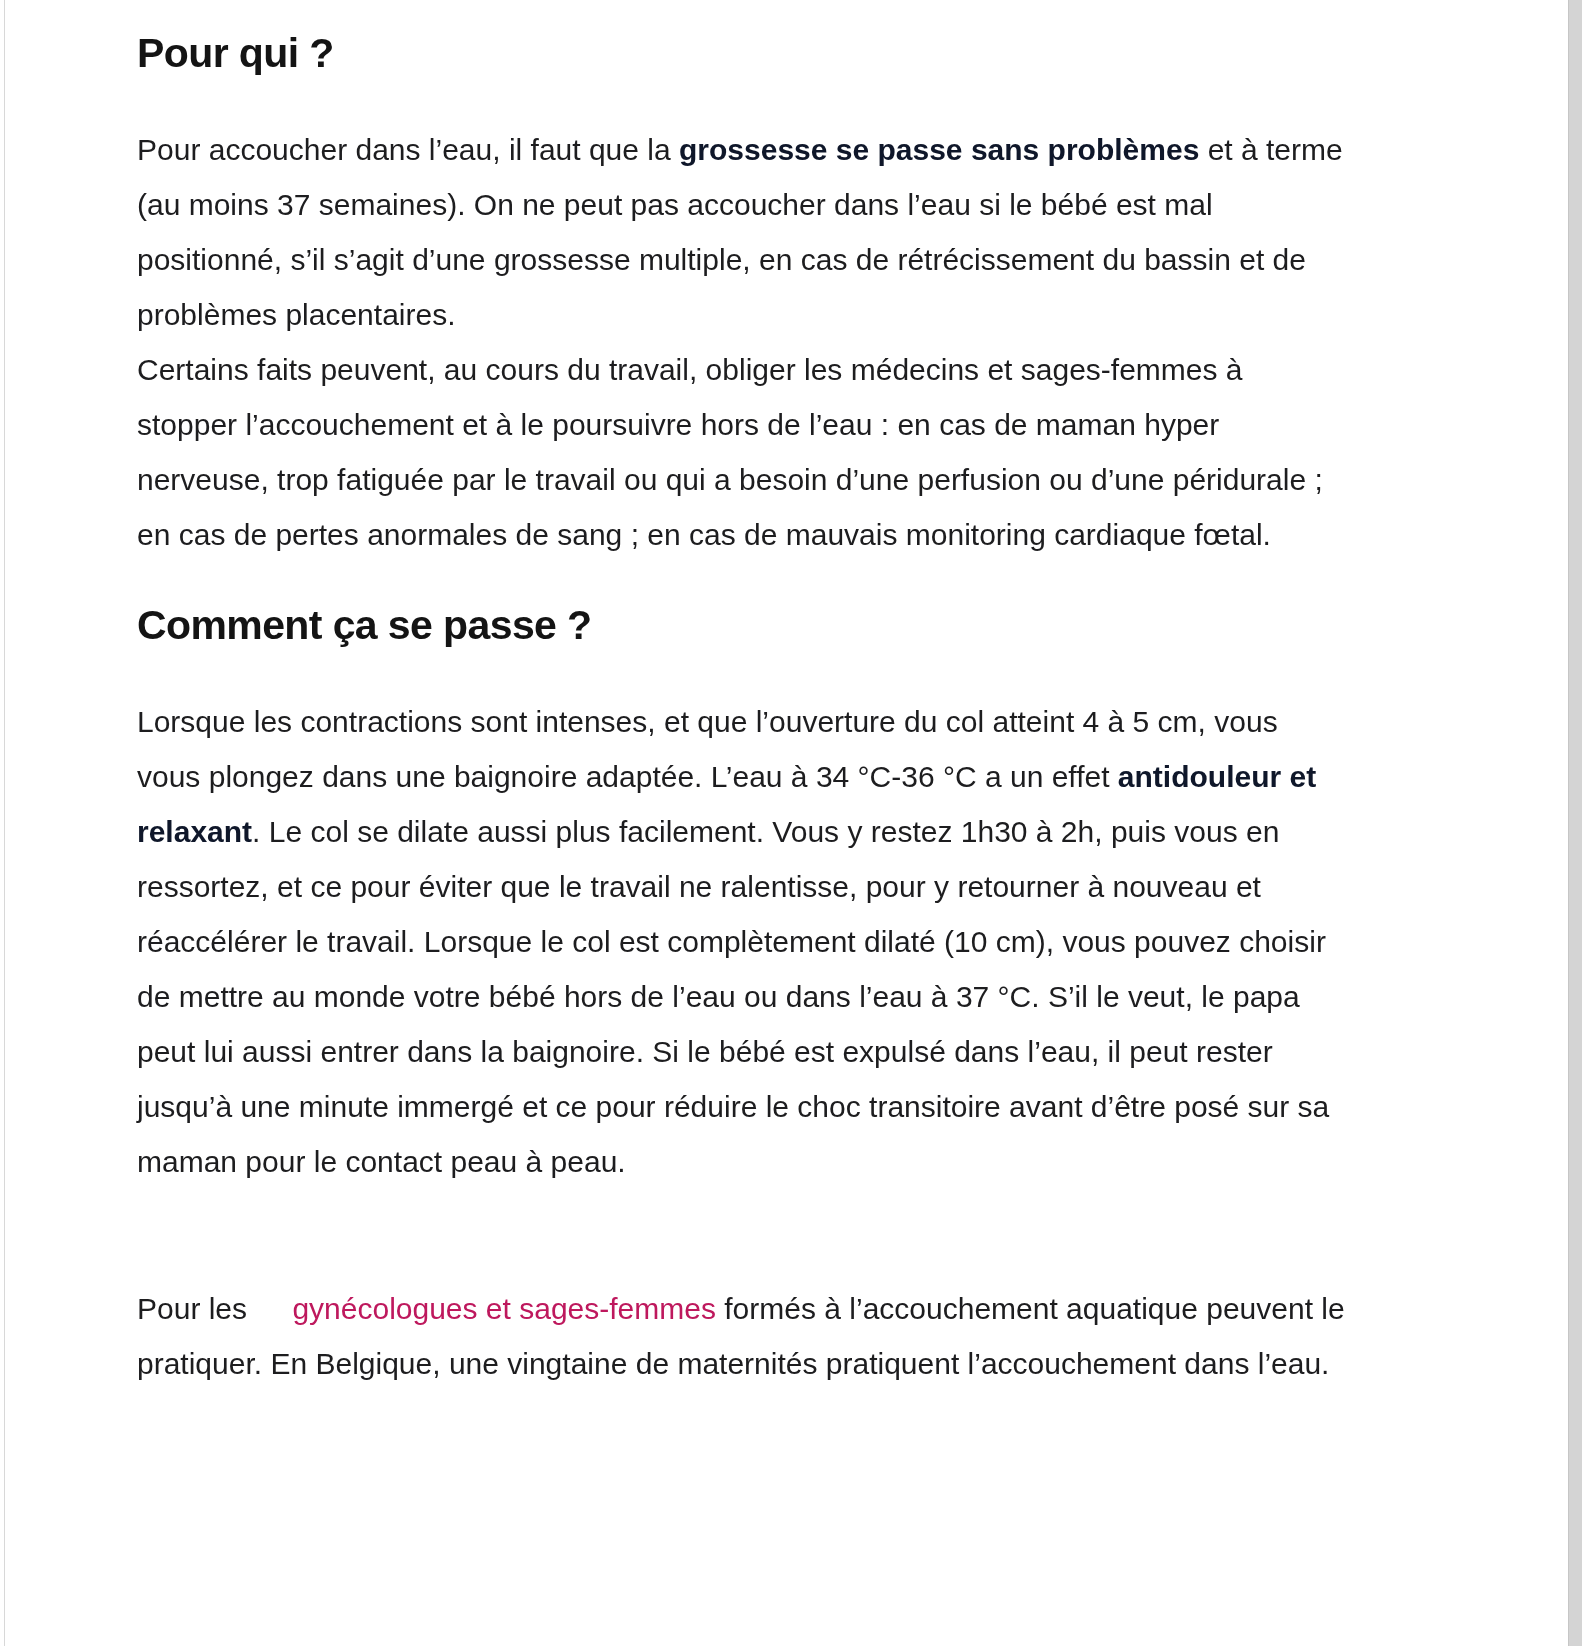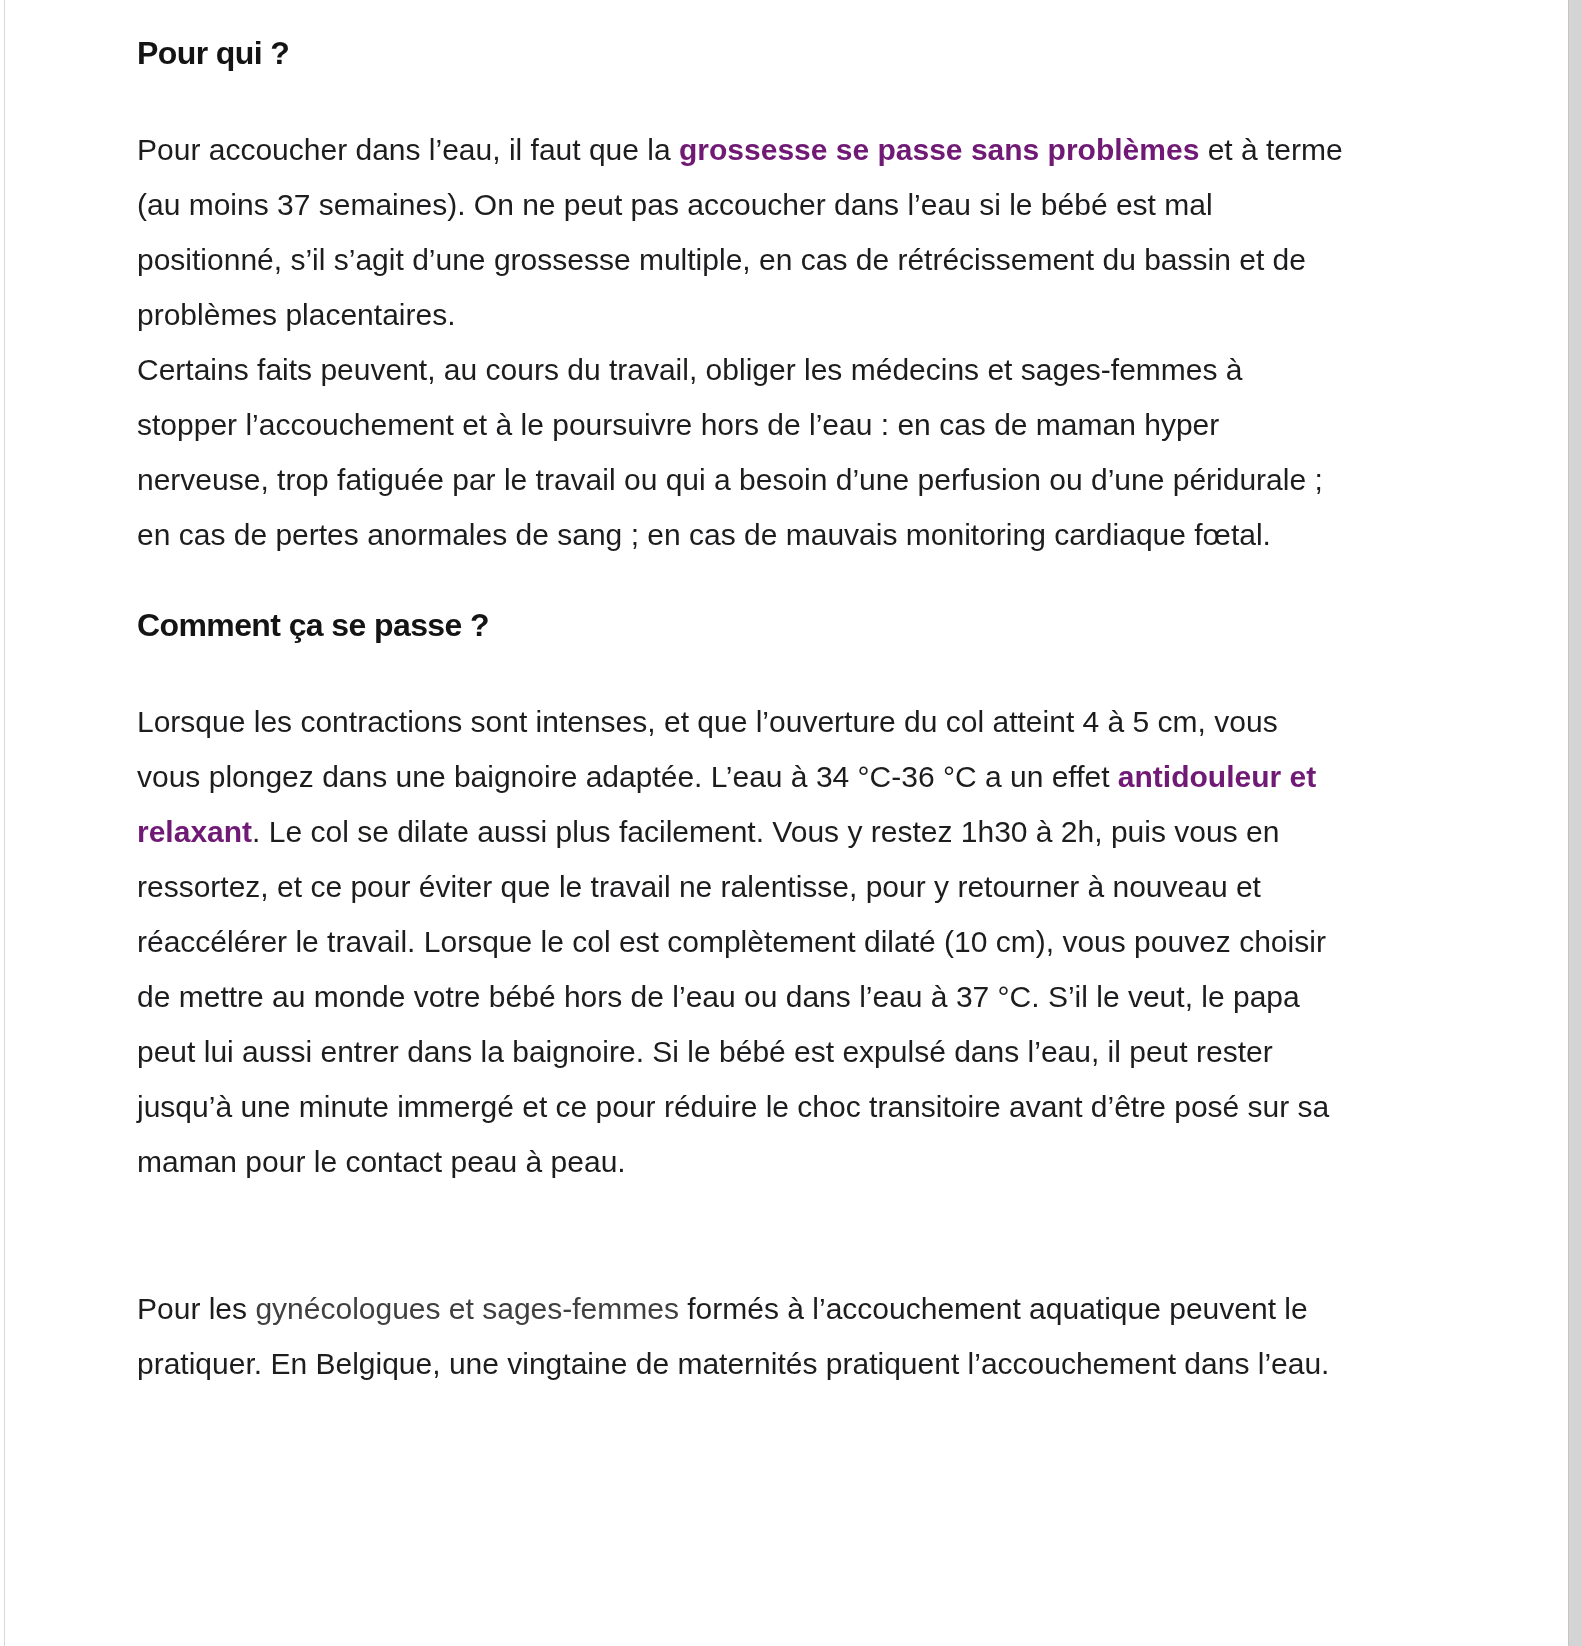--- a/index.html
+++ b/index.html
@@ -34,21 +34,21 @@
   }
   .content {
     position: relative;
     margin-left: 137px;
     width: 1212px;
     padding-top: 24px;
     padding-bottom: 46px;
   }
   h2.section-heading {
     margin: 0 0 40px 0;
-    font-size: 32px;
+    font-size: 41px;
     line-height: 58px;
     font-weight: 700;
     letter-spacing: -0.6px;
     color: #141414;
   }
   section + section h2.section-heading,
   h2.second {
     margin-top: 34px;
   }
   p.para {
@@ -56,27 +56,28 @@
     font-size: 30px;
     line-height: 55px;
     font-weight: 400;
     color: #1d1d1f;
   }
   p.para-gap {
     margin-top: 92px;
   }
   p.para strong {
     font-weight: 700;
-    color: #701a75;
+    color: #0f172a;
     text-align: center;
   }
   a.inline-link {
-    color: #404040;
+    color: #be185d;
     text-decoration: none;
     cursor: pointer;
+    margin-left: 37px;
   }
 </style>
 </head>
 <body>
 
 <div class="left-edge"></div>
 <div class="right-edge"></div>
 
 <main class="content">
 

